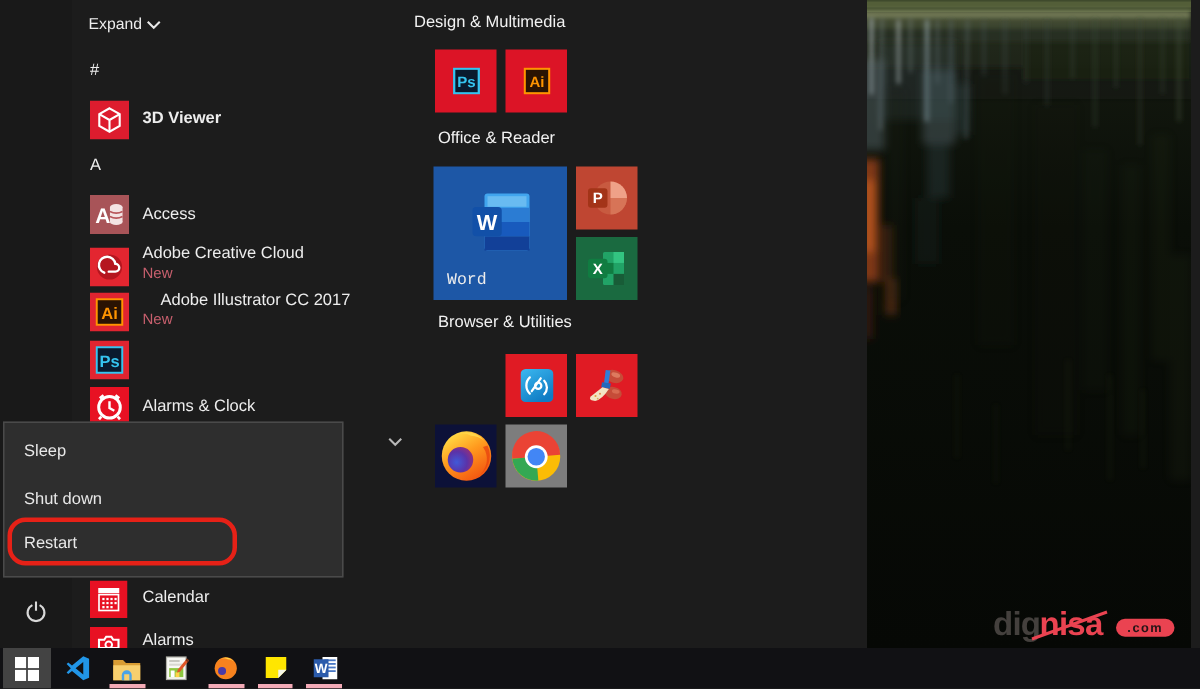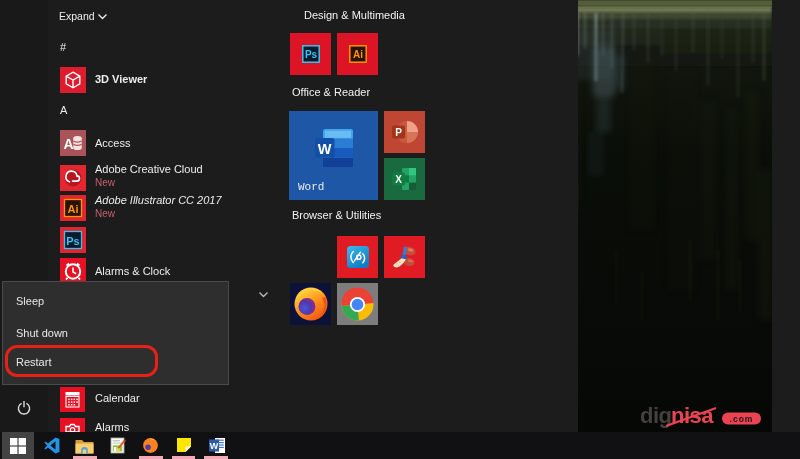--- a/index.html
+++ b/index.html
@@ -7,21 +7,21 @@
   font-family:"Liberation Sans",sans-serif;-webkit-font-smoothing:antialiased;}
 .abs{position:absolute;}
 .txt{color:#ededed;font-size:11px;white-space:nowrap;}
 .hdr{color:#f2f2f2;font-size:11px;white-space:nowrap;}
 .new{color:#c75f6d;font-size:10px;white-space:nowrap;}
 .tile{position:absolute;display:flex;align-items:center;justify-content:center;}
 </style>
 </head>
 <body>
 
-<div class="abs" id="wall" style="left:550px;top:0;width:222px;height:432px;background:#0369a1;">
+<div class="abs" id="wall" style="left:572px;top:0;width:222px;height:432px;background:#0369a1;">
 <svg width="222" height="432" viewBox="0 0 222 432">
   <defs>
     <linearGradient id="wg1" x1="0" y1="0" x2="0" y2="1">
       <stop offset="0" stop-color="#1a2016"></stop>
       <stop offset="0.12" stop-color="#12170e"></stop>
       <stop offset="0.35" stop-color="#0a0e08"></stop>
       <stop offset="1" stop-color="#060805"></stop>
     </linearGradient>
     <filter id="blur2">
           <feGaussianBlur stdDeviation="1.6"></feGaussianBlur>
@@ -150,21 +150,21 @@
     <path d="M16.9 10.9 a2.6 2.6 0 0 1 0 5.2 l-4.4 0" fill="none" stroke="#fff" stroke-width="1.6" stroke-linecap="round"></path>
   </svg>
   <div class="abs txt" style="left:95px;top:163px;">Adobe Creative Cloud</div>
   <div class="abs new" style="left:95px;top:177px;">New</div>
 
   <svg class="abs" style="left:60px;top:195px;" width="26" height="26" viewBox="0 0 26 26">
     <rect width="26" height="26" fill="#e02430"></rect>
     <rect x="4.5" y="4.5" width="17" height="17" fill="#2a1303" stroke="#ff9400" stroke-width="1.3"></rect>
     <text x="13" y="17.5" font-family="Liberation Sans" font-size="11" font-weight="bold" fill="#ff9400" text-anchor="middle">Ai</text>
   </svg>
-  <div class="abs txt" style="left:95px;top:194px;font-style:italic;">Adobe Illustrator CC 2017</div>
+  <div class="abs txt" style="left:107px;top:194px;">Adobe Illustrator CC 2017</div>
   <div class="abs new" style="left:95px;top:208px;">New</div>
 
   <svg class="abs" style="left:60px;top:227px;" width="26" height="26" viewBox="0 0 26 26">
     <rect width="26" height="26" fill="#e02430"></rect>
     <rect x="4.5" y="4.5" width="17" height="17" fill="#0a1a2e" stroke="#35c4f0" stroke-width="1.3"></rect>
     <text x="13" y="17.5" font-family="Liberation Sans" font-size="11" font-weight="bold" fill="#35c4f0" text-anchor="middle">Ps</text>
   </svg>
 
   <svg class="abs" style="left:60px;top:258px;" width="26" height="26" viewBox="0 0 26 26">
     <rect width="26" height="26" fill="#e81123"></rect>
@@ -205,21 +205,21 @@
 
   <svg class="abs" style="left:60px;top:418px;" width="25" height="14" viewBox="0 0 25 14">
     <rect width="25" height="14" fill="#e81123"></rect>
     <path d="M9.5 8.5 L10.8 6.5 L14.2 6.5 L15.5 8.5 L19 8.5 L19 14 L6 14 L6 8.5 Z" fill="none" stroke="#fff" stroke-width="1.4"></path>
     <circle cx="12.5" cy="11.8" r="2.2" fill="none" stroke="#fff" stroke-width="1.3"></circle>
   </svg>
   <div class="abs txt" style="left:95px;top:421px;">Alarms</div>
 </div>
 
 <div class="abs" id="tiles" style="left:0;top:0;width:578px;height:432px;">
-  <div class="abs hdr" style="left:304px;top:9px;text-align:center;">Design &amp; Multimedia</div>
+  <div class="abs hdr" style="left:276px;top:9px;text-align:center;">Design &amp; Multimedia</div>
 
   <div class="tile" style="left:290px;top:33px;width:41px;height:42px;background:#dc1426;">
     <svg width="18" height="18" viewBox="0 0 18 18">
       <rect x="0.8" y="0.8" width="16.4" height="16.4" fill="#0a1a2e" stroke="#35c4f0" stroke-width="1.5"></rect>
       <text x="9" y="13" font-family="Liberation Sans" font-size="10" font-weight="bold" fill="#35c4f0" text-anchor="middle">Ps</text>
     </svg>
   </div>
 
   <div class="tile" style="left:337px;top:33px;width:41px;height:42px;background:#dc1426;">
     <svg width="18" height="18" viewBox="0 0 18 18">

